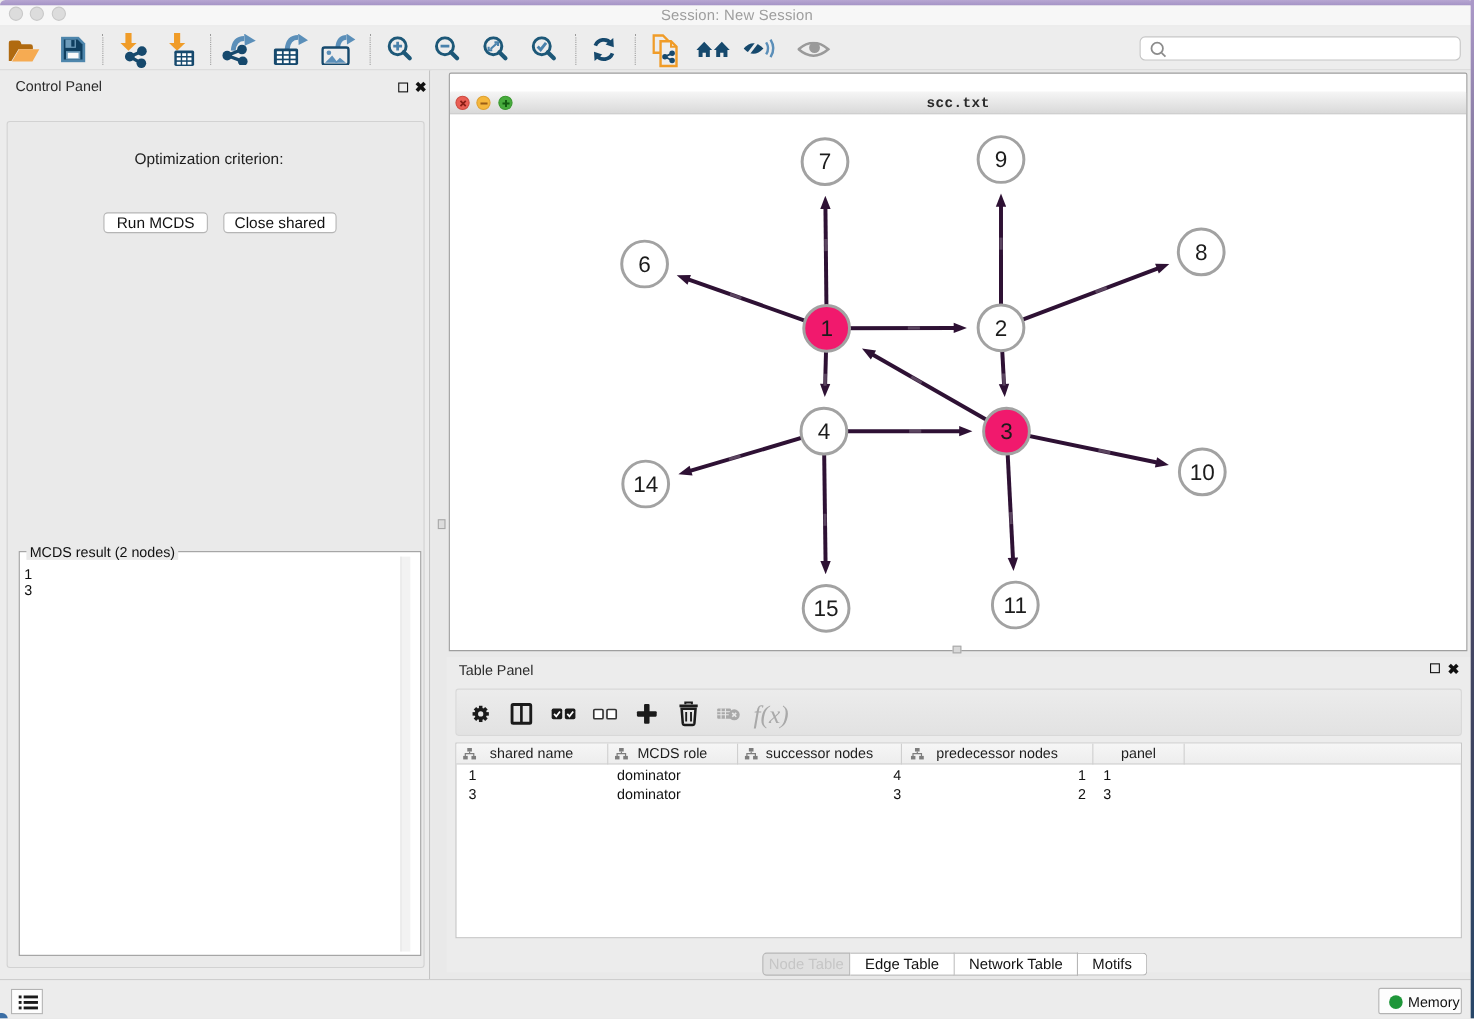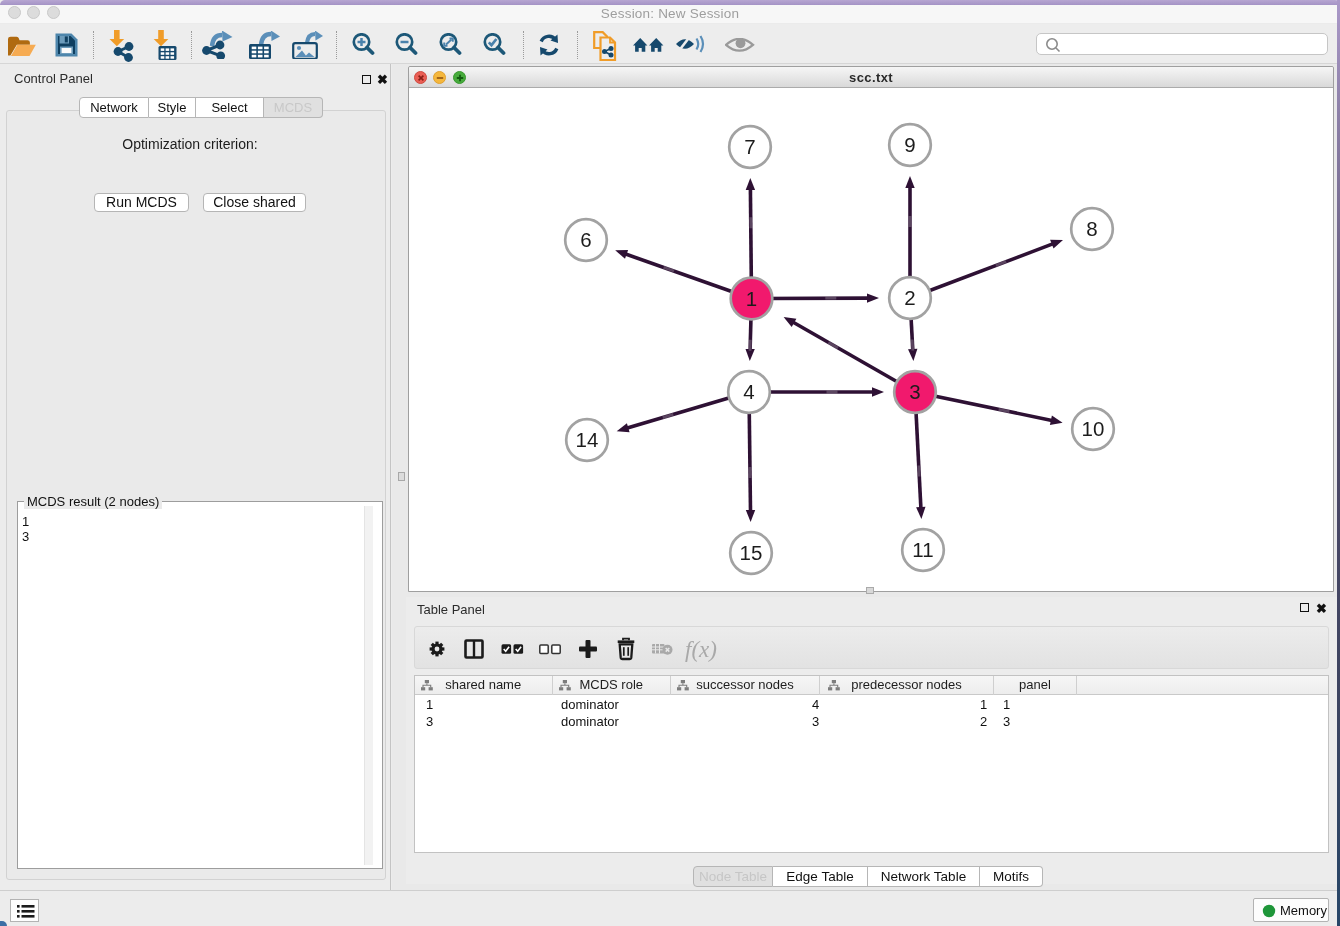--- a/index.html
+++ b/index.html
@@ -26,21 +26,21 @@
 #optlabel { left:0; top:72px; width:380px; text-align:center; font-size:14px; color:#1d1d1d; }
 #dropdown { left:44px; top:96px; width:311px; height:20px; background:#fff; border:1px solid #b5b5b5; border-radius:4px; font-size:14px; color:#111; line-height:18px; padding-left:14px; }
 .btn { position:absolute; height:19px; background:#fff; border:1px solid #b5b5b5; border-radius:4px; font-size:14px; color:#111; text-align:center; line-height:17px; }
 #fieldset { left:17px; top:437px; width:366px; height:368px; border:1px solid #9d9d9d; background:#fff; }
 #fieldlabel { left:24px; top:430px; background:#eaeaea; font-size:13px; color:#111; padding:0 3px; }
 #fieldtext { left:22px; top:450px; font-size:13px; color:#111; line-height:15.4px; }
 #fscroll { left:364px; top:442px; width:9px; height:359px; background:#f2f2f2; border-left:1px solid #e4e4e4; }
 
 #desktop { left:392px; top:64px; width:945px; height:826px; background:#e9e9e9; }
 #netwin { left:408px; top:66px; width:926px; height:526px; background:#fff; border:1px solid #9f9f9f; border-radius:2px 2px 0 0; }
-#nettitle { left:0; top:0; width:924px; height:21px; background:linear-gradient(#f6f6f6,#d9d9d9); border-bottom:1px solid #ababab; border-radius:2px 2px 0 0; }
+#nettitle { left:0; top:16px; width:924px; height:21px; background:linear-gradient(#f6f6f6,#d9d9d9); border-bottom:1px solid #ababab; border-radius:2px 2px 0 0;font-family:Liberation Mono, monospace; }
 .light { position:absolute; top:4px; width:13px; height:13px; border-radius:50%; text-align:center; }
 #netname { left:0; top:3px; width:924px; text-align:center; font-size:13px; color:#2a2a2a; font-weight:700; letter-spacing:0.4px; }
 #graph { left:0; top:22px; }
 #nethandle { left:866px; top:587px; width:8px; height:7px; background:#d8d8d8; border:1px solid #aaa; }
 #divhandle { left:398px; top:472px; width:7px; height:9px; background:#dcdcdc; border:1px solid #a8a8a8; }
 
 #tpanel { left:406px; top:597px; width:931px; height:287px; background:#ececec; }
 #tptitle { left:11px; top:5px; font-size:13px; color:#2b2b2b; }
 #tptools { left:8px; top:29px; width:915px; height:43px; background:linear-gradient(#ececec,#e2e2e2); border:1px solid #d8d8d8; border-radius:3px; }
 #ttable { left:8px; top:78px; width:915px; height:178px; background:#fff; border:1px solid #c2c2c2; }
@@ -209,26 +209,20 @@
       <circle cx="9" cy="9" r="5.2" fill="none" stroke="#8b8b8b" stroke-width="1.6"></circle>
       <line x1="13" y1="13" x2="16.5" y2="16.5" stroke="#8b8b8b" stroke-width="1.6"></line>
     </svg>
   </div>
 <div id="desktop" class="abs"></div>
 <div id="cpanel" class="abs">
   <div id="cptitle" class="abs">Control Panel</div>
   <div class="sqicon" style="left:362px; top:11px;"></div>
   <div class="xicon" style="left:377px; top:11px;">✖</div>
   <div id="cpcontent" class="abs"></div>
-  <div id="cptabs">
-    <div class="cptab first" style="width:70px;padding:0">Network</div>
-    <div class="cptab" style="width:47px;padding:0">Style</div>
-    <div class="cptab" style="width:68px;padding:0">Select</div>
-    <div class="cptab dis" style="width:59px;padding:0">MCDS</div>
-  </div>
   <div id="optlabel" class="abs">Optimization criterion:</div>
   <div class="btn" style="left:94px; top:129px; width:95px;">Run MCDS</div>
   <div class="btn" style="left:203px; top:129px; width:103px;">Close shared</div>
   <div id="fieldset" class="abs"></div>
   <div id="fscroll" class="abs"></div>
   <div id="fieldlabel" class="abs">MCDS result (2 nodes)</div>
   <div id="fieldtext" class="abs">1<br>3</div>
 </div>
 <div id="netwin" class="abs">
   <div id="nettitle" class="abs">

